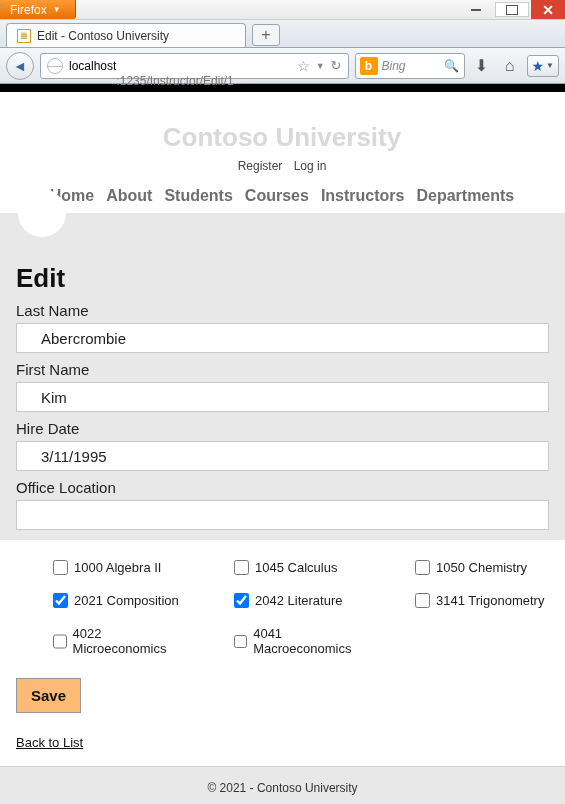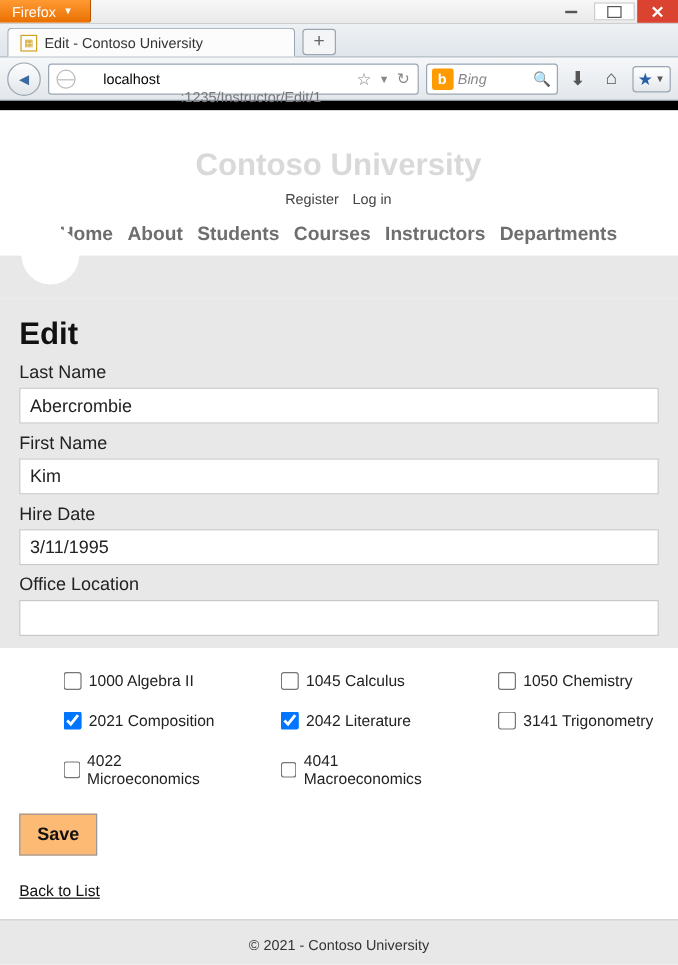--- a/index.html
+++ b/index.html
@@ -18,21 +18,21 @@
 
   
   .tabstrip { height:28px; background: linear-gradient(#eef1f4,#dfe5eb); display:flex; align-items:flex-end; padding:0 6px; border-bottom:1px solid #9aa6b2;}
   .tab { background:#fcfcfc; border:1px solid #9aa6b2; border-bottom:none; border-radius:4px 4px 0 0; height:24px; display:flex; align-items:center; padding:0 10px; font-size:12px; color:#333; width:240px; position:relative;}
   .tab .favicon{width:14px;height:14px;background:#fff;border:1px solid #d0a020;margin-right:6px;display:flex;align-items:center;justify-content:center;font-size:8px;color:#d0a020;}
   .newtab{width:28px;height:22px;margin-left:6px;margin-bottom:1px;display:flex;align-items:center;justify-content:center;border:1px solid #9aa6b2;background:#f3f5f7;color:#666;border-radius:3px;font-size:16px;}
 
   
   .toolbar{height:36px;background:linear-gradient(#f5f7f9,#e3e7eb);border-bottom:1px solid #9aa6b2;display:flex;align-items:center;padding:0 6px;gap:6px;}
   .backbtn{width:28px;height:28px;border-radius:50%;background:linear-gradient(#fdfdfd,#e2e6ea);border:1px solid #9aa6b2;display:flex;align-items:center;justify-content:center;color:#3b6aa0;font-size:14px;}
-  .urlbox{flex:1;height:26px;border:1px solid #9aa6b2;border-radius:3px;background:#fff;display:flex;align-items:center;padding:0 6px;font-size:12px;color:#333;gap:17px;}
+  .urlbox{flex:1;height:26px;border:1px solid #9aa6b2;border-radius:3px;background:#fff;display:flex;align-items:center;padding:0 6px;font-size:12px;color:#333;}
   .urlbox .globe{width:16px;height:16px;border:1px solid #bbb;border-radius:50%;margin-right:6px;position:relative;}
   .urlbox .globe::before{content:"";position:absolute;left:0;right:0;top:50%;border-top:1px solid #bbb;}
   .urlbox .host{color:#000;}
   .urlbox .path{color:#777;margin-top:30px;}
   .urlright{margin-left:auto;display:flex;align-items:center;gap:6px;color:#888;}
   .urlright .star{font-size:14px;}
   .urlright .dd{font-size:9px;}
   .urlright .reload{font-size:13px;}
   .searchbox{width:110px;height:26px;border:1px solid #9aa6b2;border-radius:3px;background:#fff;display:flex;align-items:center;padding:0 4px;font-size:12px;color:#888;font-style:italic;}
   .searchbox .blogo{width:18px;height:18px;background:#ff9a00;color:#fff;display:flex;align-items:center;justify-content:center;font-weight:bold;border-radius:2px;margin-right:4px;font-style:normal;}
@@ -48,21 +48,21 @@
   .site-title{font-size:26px; font-weight:bold; color:#d9d9d9;}
   .account{margin-top:6px;font-size:12px;color:#444;}
   .account span{margin:0 4px;}
   .mainnav{margin:14px 0 0 0;display:flex;justify-content:center;gap:12px;font-size:16px;font-weight:600;color:#6e6e6e;}
   .avatar-row{background:#e8e8e8;height:36px;position:relative;}
   .avatar{width:48px;height:48px;border-radius:50%;background:#fff;position:absolute;left:18px;top:-24px;}
 
   .body-area{background:#e8e8e8;padding:14px 16px 10px 16px;}
   h1.edit{font-size:26px;font-weight:800;color:#111;margin-bottom:6px;}
   .label{font-size:15px;color:#222;margin:8px 0 4px 0;}
-  input.field{width:100%;height:30px;border:1px solid #c9c9c9;background:#fff;padding:0 8px;font-size:15px;color:#222;}
+  input.field{width:100%;height:30px;border:1px solid #c9c9c9;background:#fff;padding:0 24px;font-size:15px;color:#222;}
   .courses{background:#fff;padding:20px 16px 16px 16px;}
   .course-grid{display:grid;grid-template-columns:repeat(3,1fr);gap:18px 10px;font-size:13px;color:#222;margin-bottom:22px;}
   .cbwrap{display:flex;align-items:center;gap:6px;padding-left:37px;}
   .cbwrap input{width:15px;height:15px;}
   .save{padding:8px 14px;font-size:15px;font-weight:600;border:1px solid #999;background:#fdba74;color:#111;cursor:pointer;}
   .backlink{display:inline-block;margin-top:22px;font-size:13px;color:#111;text-decoration:underline;}
   .footer{background:#e8e8e8;text-align:center;padding:14px 0;font-size:12px;color:#333;border-top:1px solid #d0d0d0;}
 </style>
 </head>
 <body>

